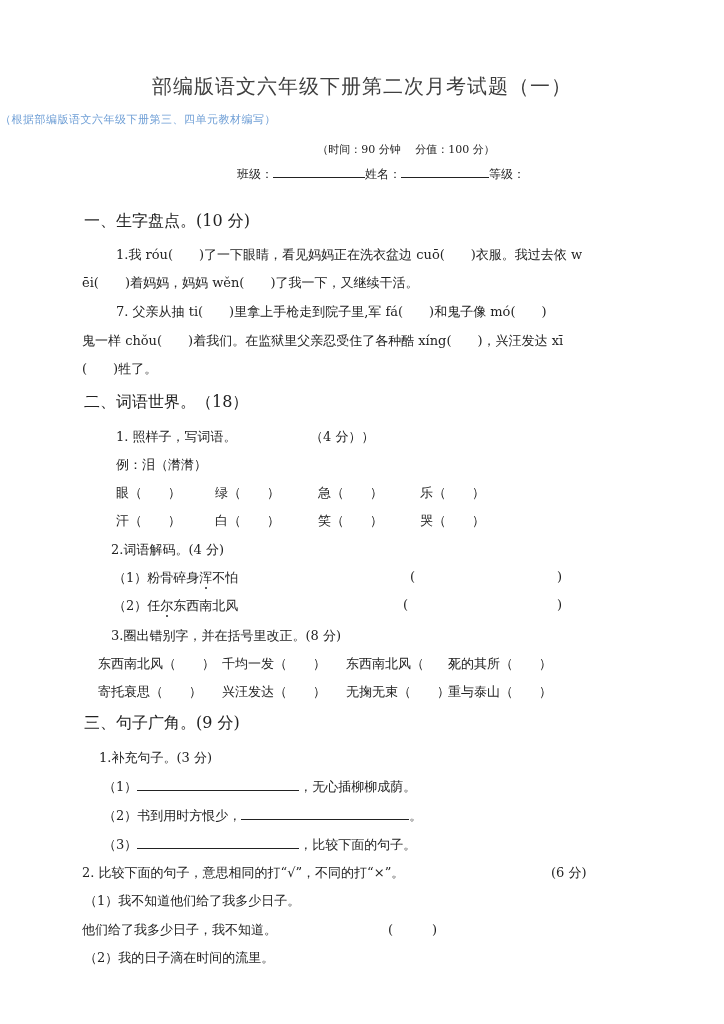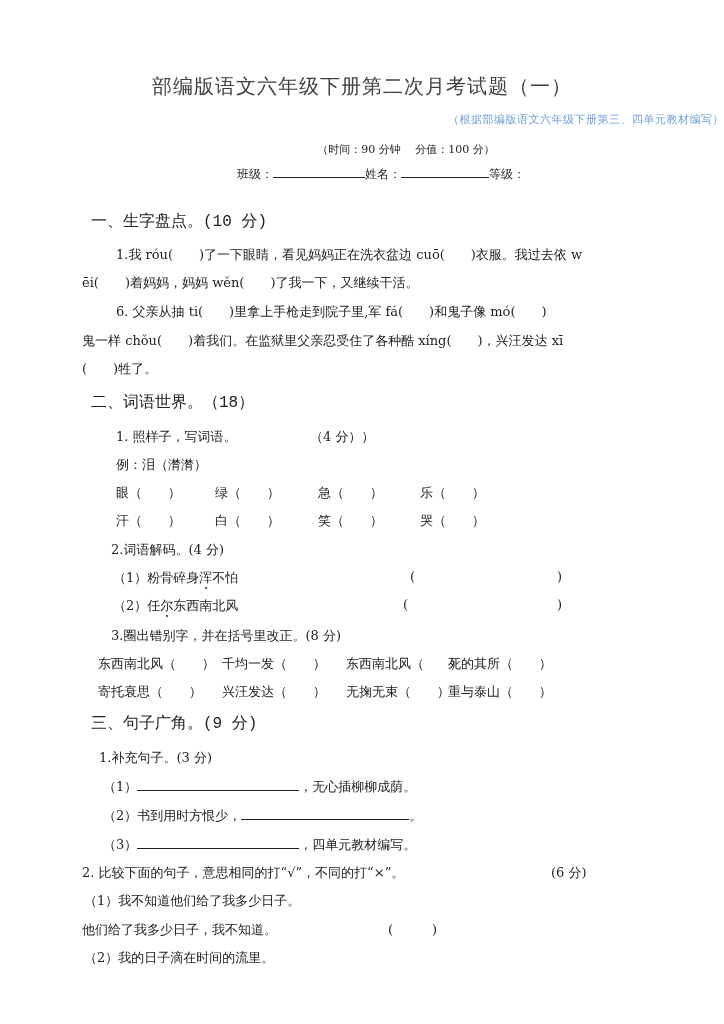--- a/index.html
+++ b/index.html
@@ -1,42 +1,42 @@
 <!DOCTYPE html>
 <html><head>
 <meta charset="utf-8">
 <style>
   html, body { margin:0; padding:0; background:#ffffff; }
   body { width:724px; height:1024px; position:relative; overflow:hidden; color:#1a1a1a;
          font-family: "DejaVu Serif", "Liberation Serif", serif; }
   .abs { position:absolute; white-space:nowrap; }
   .title { left:0; width:724px; text-align:center; top:73px; font-size:20px; letter-spacing:1px; color:#404040; }
-  .subtitle { left:0; width:724px; text-align:right; top:112px; font-size:11px; color:#6f9fd6; letter-spacing:0.5px; }
+  .subtitle { left:0; width:724px; text-align:left; top:112px; font-size:11px; color:#6f9fd6; letter-spacing:0.5px; }
   .meta { left:0; width:724px; text-align:center; top:142px; font-size:11px; color:#222;padding-left:44px; }
   .info { top:165px; left:237px; font-size:12px; color:#222; }
   .uline { display:inline-block; border-bottom:1px solid #222; height:12px; vertical-align:baseline; }
-  .h1 { font-size:16px; color:#222; left:91px;font-family:Liberation Mono, monospace; }
+  .h1 { font-size:16px; color:#222; left:84px; }
   .t { font-size:13px; color:#222; }
   .dot { position:relative; }
   .dot::after { content:""; position:absolute; left:50%; bottom:-4px; width:2px; height:2px; background:#222; border-radius:50%; transform:translateX(-50%); }
 </style>
 </head>
 <body>
 
 <div class="abs title">部编版语文六年级下册第二次月考试题（一）</div>
 <div class="abs subtitle">（根据部编版语文六年级下册第三、四单元教材编写）</div>
 <div class="abs meta">（时间：90 分钟　 分值：100 分）</div>
 <div class="abs info">
   <span>班级：</span><span class="uline" style="width:92px"></span><span>姓名：</span><span class="uline" style="width:88px"></span><span>等级：</span>
 </div>
 
 <div class="abs h1" style="top:211px">一、生字盘点。(10 分)</div>
 <div class="abs t" style="top:246px;left:116px">1.我 róu(　　)了一下眼睛，看见妈妈正在洗衣盆边 cuō(　　)衣服。我过去依 w</div>
 <div class="abs t" style="top:274px;left:82px">ēi(　　)着妈妈，妈妈 wěn(　　)了我一下，又继续干活。</div>
-<div class="abs t" style="top:303px;left:116px">6. 父亲从抽 ti(　　)里拿上手枪走到院子里,军 fá(　　)和鬼子像 mó(　　)</div>
+<div class="abs t" style="top:303px;left:116px">7. 父亲从抽 ti(　　)里拿上手枪走到院子里,军 fá(　　)和鬼子像 mó(　　)</div>
 <div class="abs t" style="top:332px;left:82px">鬼一样 chǒu(　　)着我们。在监狱里父亲忍受住了各种酷 xíng(　　)，兴汪发达 xī</div>
 <div class="abs t" style="top:360px;left:82px">(　　)牲了。</div>
 
 <div class="abs h1" style="top:392px">二、词语世界。（18）</div>
 <div class="abs t" style="top:428px;left:116px">1. 照样子，写词语。</div>
 <div class="abs t" style="top:428px;left:310px">（4 分））</div>
 <div class="abs t" style="top:456px;left:116px">例：泪（潸潸）</div>
 
 <div class="abs t" style="top:484px;left:116px">眼（　　）</div>
 <div class="abs t" style="top:484px;left:215px">绿（　　）</div>
@@ -74,21 +74,21 @@
 <div class="abs h1" style="top:713px">三、句子广角。(9 分)</div>
 <div class="abs t" style="top:749px;left:99px">1.补充句子。(3 分)</div>
 
 <div class="abs t" style="top:778px;left:103px">
   <span>（1）</span><span class="uline" style="width:162px"></span><span>，无心插柳柳成荫。</span>
 </div>
 <div class="abs t" style="top:807px;left:103px">
   <span>（2）</span><span>书到用时方恨少，</span><span class="uline" style="width:168px"></span><span>。</span>
 </div>
 <div class="abs t" style="top:836px;left:103px">
-  <span>（3）</span><span class="uline" style="width:162px"></span><span>，四单元教材编写。</span>
+  <span>（3）</span><span class="uline" style="width:162px"></span><span>，比较下面的句子。</span>
 </div>
 
 <div class="abs t" style="top:864px;left:82px">2. 比较下面的句子，意思相同的打“√”，不同的打“×”。</div>
 <div class="abs t" style="top:864px;left:551px">(6 分)</div>
 <div class="abs t" style="top:892px;left:84px">（1）我不知道他们给了我多少日子。</div>
 <div class="abs t" style="top:921px;left:82px">他们给了我多少日子，我不知道。</div>
 <div class="abs t" style="top:921px;left:388px">(　　　)</div>
 <div class="abs t" style="top:949px;left:84px">（2）我的日子滴在时间的流里。</div>
 
 </body></html>

